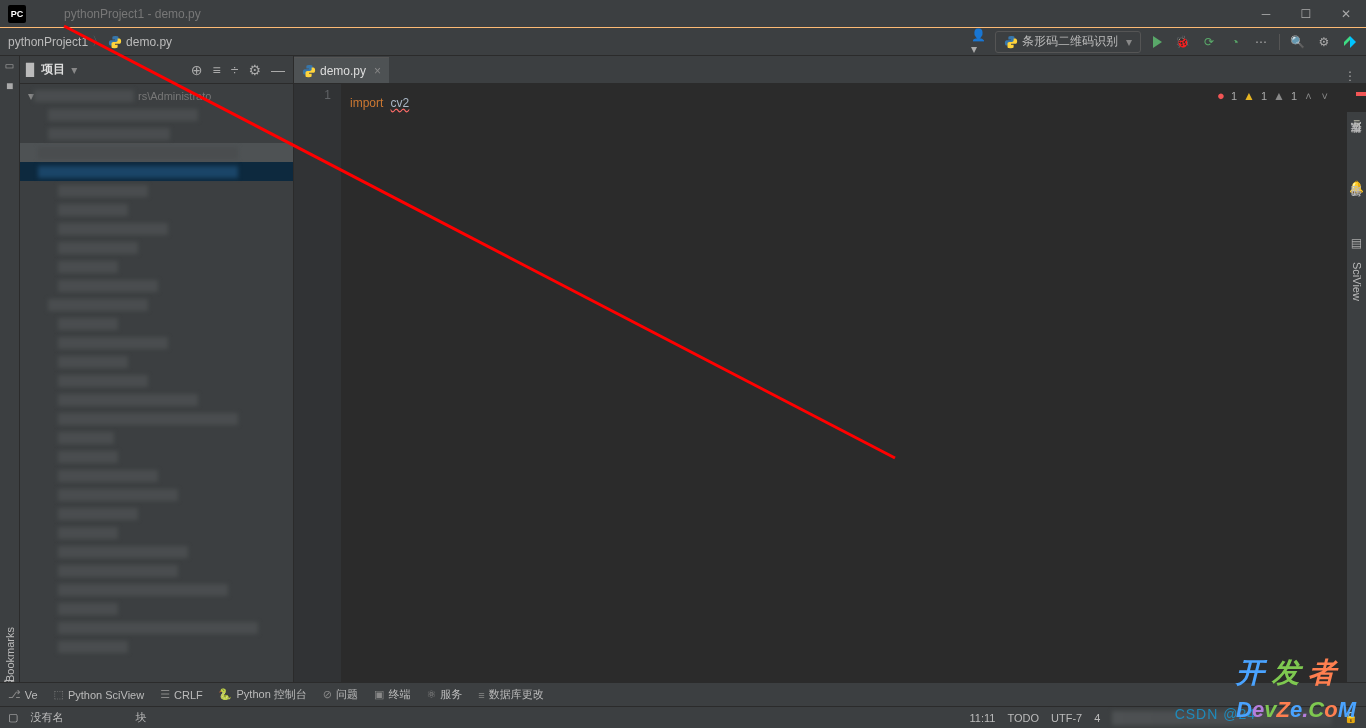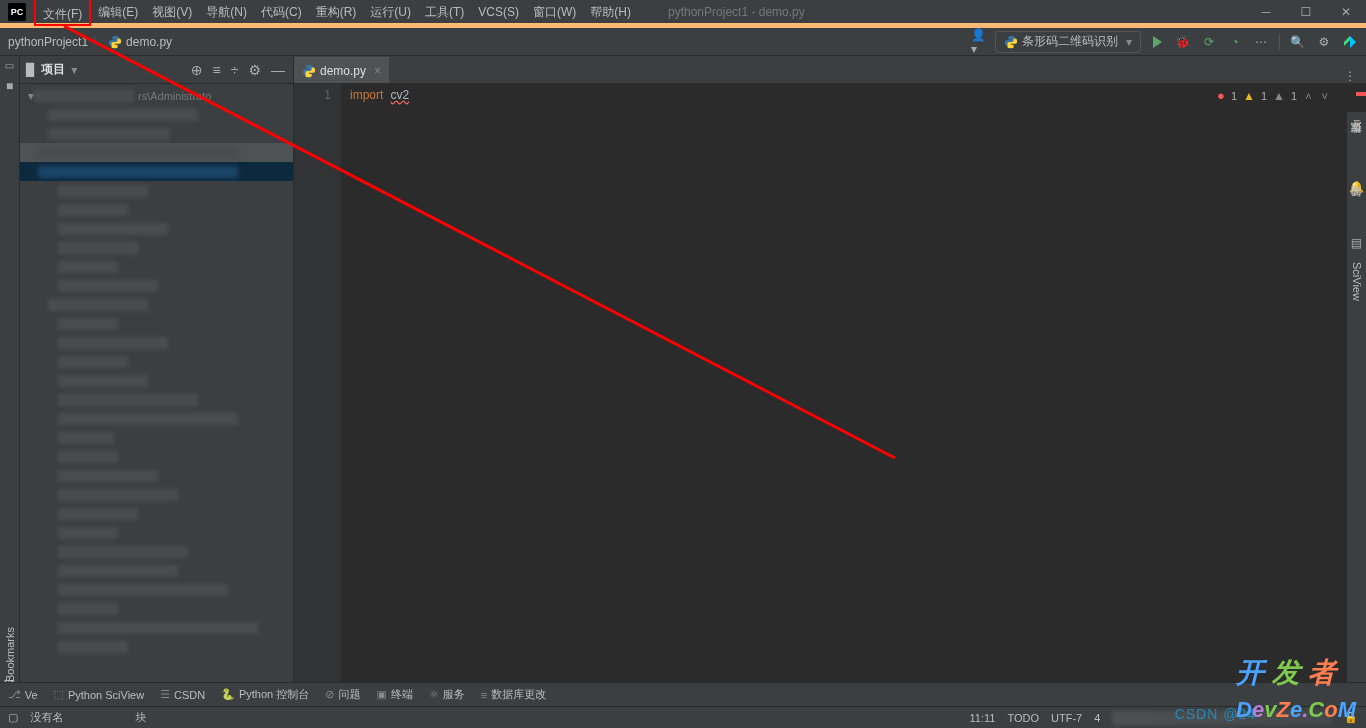--- a/index.html
+++ b/index.html
@@ -1,19 +1,19 @@
 <!DOCTYPE html>
 <html><head>
 <meta charset="utf-8">
 <style>
 * { margin: 0; padding: 0; box-sizing: border-box; font-family: "Microsoft YaHei", Arial, sans-serif; }
 html, body { width: 1366px; height: 728px; overflow: hidden; background: #3c3f41; color: #bbb; font-size: 12px; user-select: none; }
 
 
-.menubar { height: 28px; background: #3c3f41; display: flex; align-items: center; border-bottom: 5px solid #fdba74; }
+.menubar { height: 28px; background: #3c3f41; display: flex; align-items: center; border-bottom: 1px solid #fdba74; }
 .pc-logo { width: 18px; height: 18px; background: #000; color: #fff; font-size: 9px; font-weight: bold; display: flex; align-items: center; justify-content: center; margin: 0 8px; border-radius: 2px; }
 .menus { display: flex; }
 .menu-item { padding: 0 7px; height: 28px; line-height: 28px; cursor: pointer; color: #bbb; }
 .menu-highlight { border: 2px solid #ff0000; }
 .title-text { margin-left: 30px; color: #777; }
 .win-controls { margin-left: auto; display: flex; }
 .win-btn { width: 40px; height: 28px; display: flex; align-items: center; justify-content: center; color: #aaa; cursor: pointer; }
 
 
 .navbar { height: 28px; background: #3c3f41; display: flex; align-items: center; border-bottom: 1px solid #2b2b2b; padding: 0 8px; }
@@ -52,21 +52,21 @@
 .tree-row .path-txt { color: #777; font-size: 11px; margin-left: 4px; }
 
 
 .editor-area { flex: 1; display: flex; flex-direction: column; background: #2b2b2b; position: relative; }
 .tabs { height: 28px; background: #3c3f41; display: flex; align-items: flex-end; border-bottom: 1px solid #2b2b2b; }
 .tab { height: 26px; background: #4e5254; display: flex; align-items: center; padding: 0 8px; gap: 4px; border-top: 1px solid #555; color: #ddd; }
 .tab .close-x { color: #888; margin-left: 4px; cursor: pointer; }
 .tabs .tab-more { margin-left: auto; padding: 0 10px; color: #aaa; cursor: pointer; }
 .editor-body { flex: 1; display: flex; position: relative; }
 .gutter-num { width: 48px; background: #313335; color: #606366; padding: 4px 10px 0 0; text-align: right; font-family: "Consolas", monospace; font-size: 12px; border-right: 1px solid #2b2b2b; }
-.code { flex: 1; padding: 4px 8px; font-family: "Consolas", monospace; font-size: 12px; color: #a9b7c6; position: relative; }
+.code { flex: 1; padding: 12px 8px; font-family: "Consolas", monospace; font-size: 12px; color: #a9b7c6; position: relative; }
 .code .kw { color: #cc7832; }
 .code .err { text-decoration: underline wavy #ff6b68; }
 .inspect-bar { position: absolute; top: 4px; right: 36px; display: flex; align-items: center; gap: 6px; color: #aaa; font-size: 11px; }
 .inspect-bar .dot-r { color: #f25555; font-size: 13px; }
 .inspect-bar .warn-y { color: #e6b422; font-size: 12px; }
 .inspect-bar .warn-g { color: #888; font-size: 12px; }
 .inspect-bar .chev { color: #888; padding: 0 2px; cursor: pointer; }
 .red-mark { position: absolute; right: 0; top: 8px; width: 10px; height: 4px; background: #f25555; }
 
 
@@ -89,33 +89,20 @@
 .watermark2 { position: absolute; right: 10px; bottom: 4px; font-size: 28px; font-weight: bold; font-style: italic; z-index: 600; font-family: "Arial Black", sans-serif; }
 .watermark2 .c1 { color: #4aa3ff; } .watermark2 .c2 { color: #7ec850; } .watermark2 .c3 { color: #ff7f50; } .watermark2 .c4 { color: #b57edc; }
 
 .pixbox { filter: blur(3px); background: linear-gradient(90deg,#4e5153,#46494b); }
 </style>
 </head>
 <body>
 
 <div class="menubar">
   <div class="pc-logo">PC</div>
-  <div class="menus">
-    <div class="menu-item menu-highlight">文件(F)</div>
-    <div class="menu-item">编辑(E)</div>
-    <div class="menu-item">视图(V)</div>
-    <div class="menu-item">导航(N)</div>
-    <div class="menu-item">代码(C)</div>
-    <div class="menu-item">重构(R)</div>
-    <div class="menu-item">运行(U)</div>
-    <div class="menu-item">工具(T)</div>
-    <div class="menu-item">VCS(S)</div>
-    <div class="menu-item">窗口(W)</div>
-    <div class="menu-item">帮助(H)</div>
-  </div>
   <div class="title-text">pythonProject1 - demo.py</div>
   <div class="win-controls">
     <div class="win-btn">─</div>
     <div class="win-btn">☐</div>
     <div class="win-btn">✕</div>
   </div>
 </div>
 
 <div class="navbar">
   <div class="crumb">
@@ -333,21 +320,21 @@
   <div class="bt-item">
       <span class="icn">⎇</span>
       <span>Ve</span>
     </div>
   <div class="bt-item">
       <span class="icn">⬚</span>
       <span>Python SciView</span>
     </div>
   <div class="bt-item">
       <span class="icn">☰</span>
-      <span>CSDN</span>
+      <span>CRLF</span>
     </div>
   <div class="bt-item">
       <span class="icn">🐍</span>
       <span>Python 控制台</span>
     </div>
   <div class="bt-item">
       <span class="icn">⊘</span>
       <span>问题</span>
     </div>
   <div class="bt-item">

